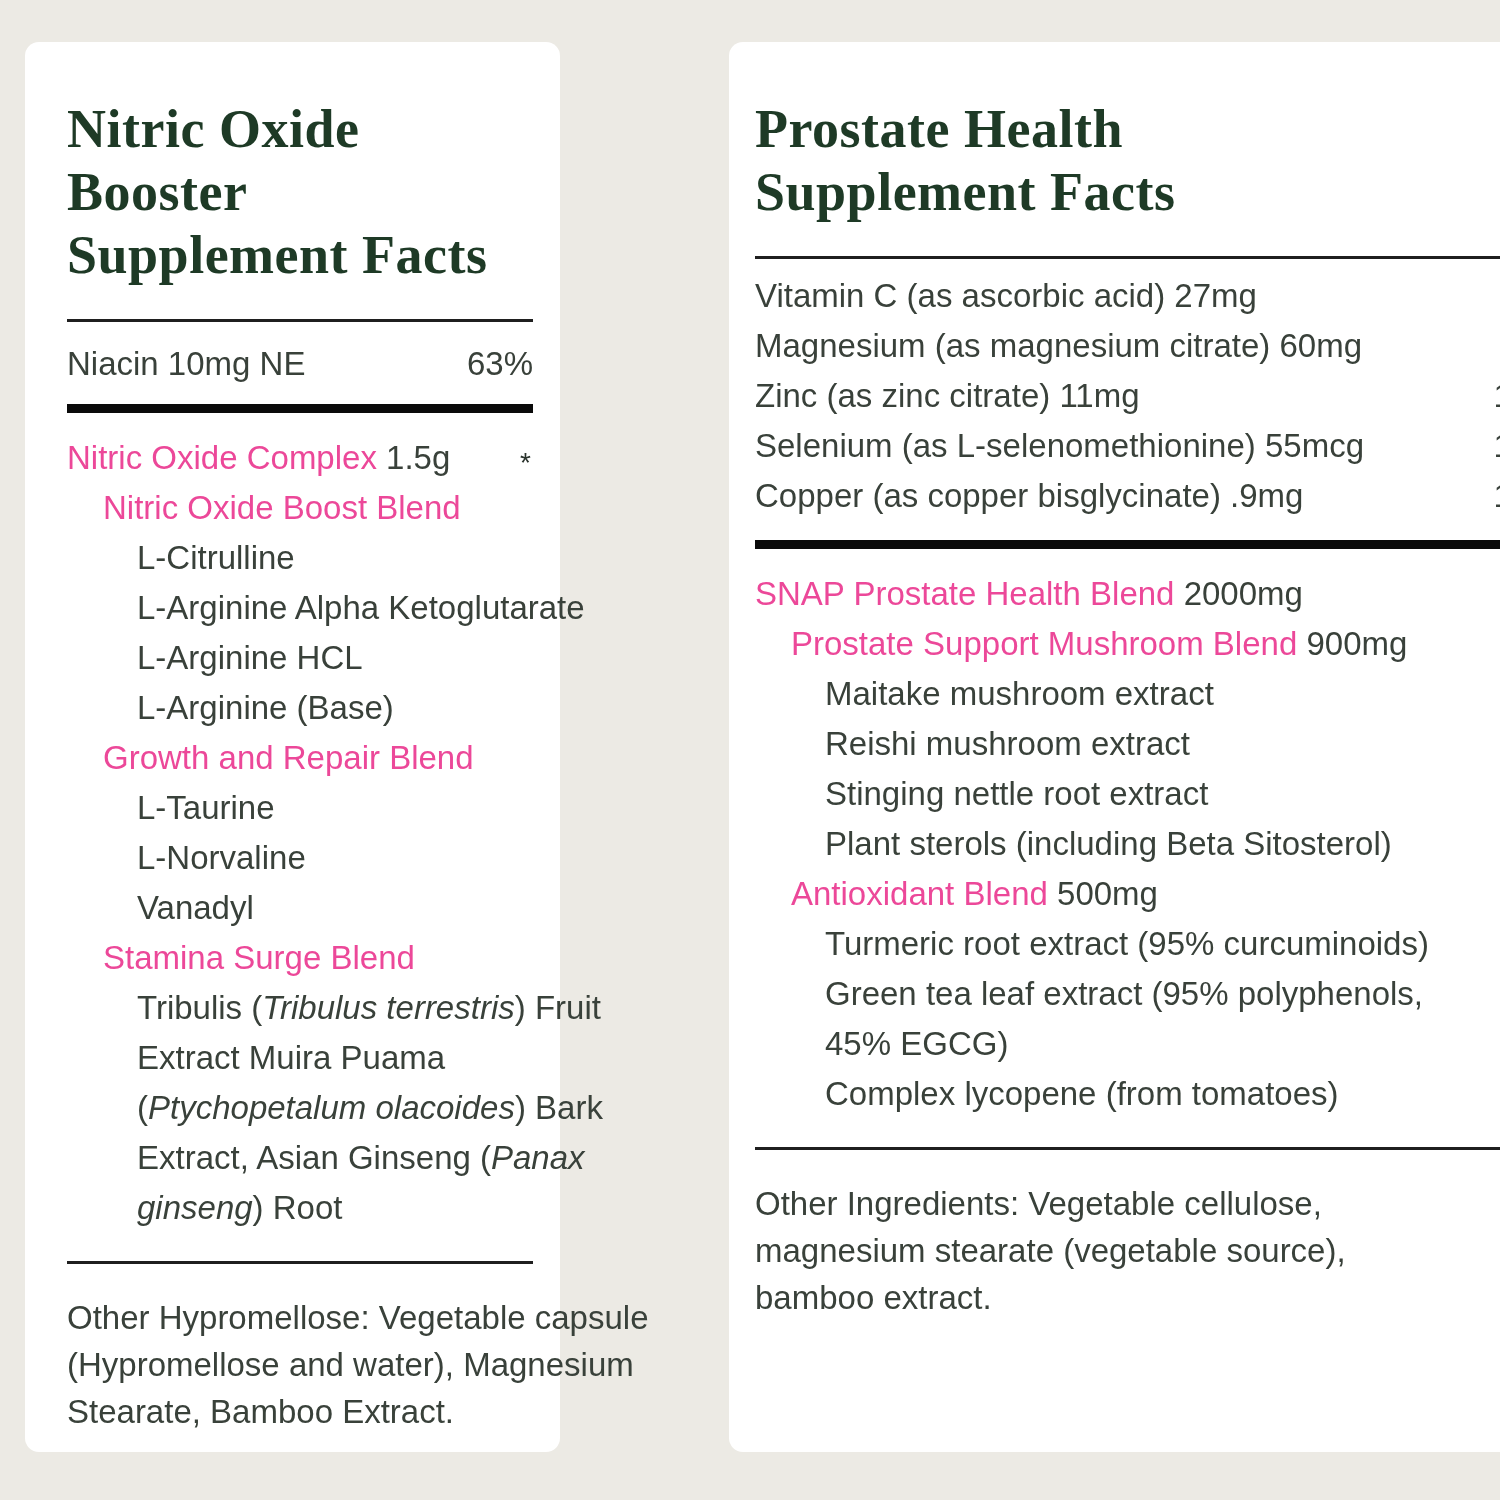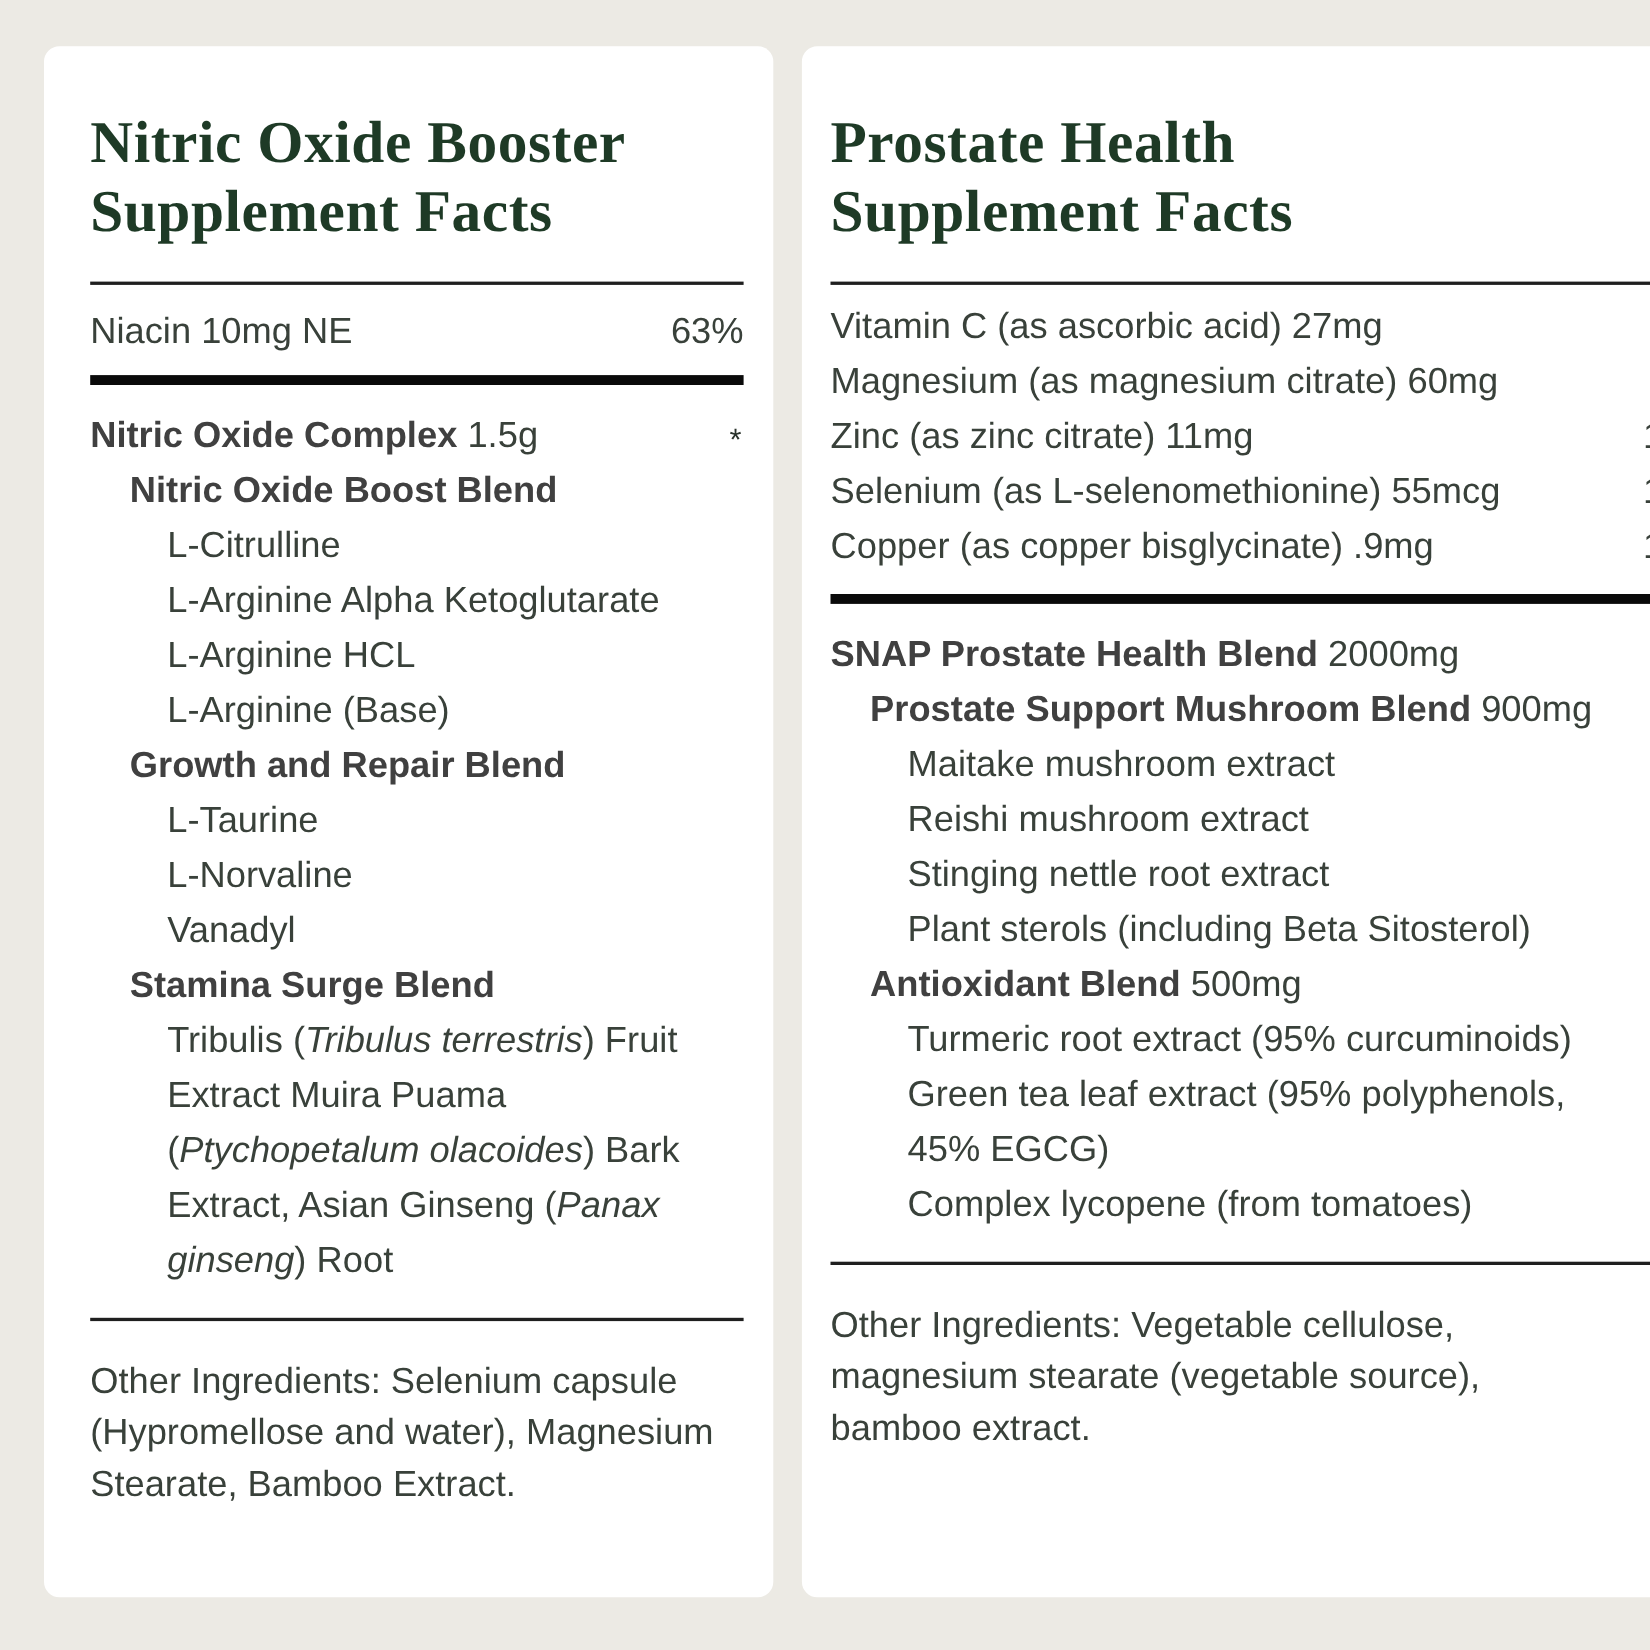--- a/index.html
+++ b/index.html
@@ -16,21 +16,21 @@
     overflow: hidden;
   }
   .panel {
     position: absolute;
     top: 42px;
     height: 1410px;
     background: #ffffff;
     border-radius: 14px;
     box-sizing: border-box;
   }
-  .panel.left  { left: 40px;  width: 663px; padding: 0 27px 0 42px; }
+  .panel.left  { left: 25px;  width: 535px; padding: 0 27px 0 42px; }
   .panel.right { left: 729px; width: 874px; padding: 0 25px 0 26px; }
 
   .title {
     margin: 56px 0 0 0;
     font-family: "Liberation Serif", "DejaVu Serif", serif;
     font-weight: 700;
     font-size: 54px;
     line-height: 63px;
     color: #1e3a26;
     letter-spacing: 0.5px;
@@ -55,21 +55,21 @@
 
   .rows { padding-top: 20px; font-size: 33px; }
   .irow {
     position: relative;
     line-height: 50px;
     padding-right: 44px;
     white-space: nowrap;
   }
   .irow.ind1 { margin-left: 36px; }
   .irow.ind2 { margin-left: 70px; }
-  .bname { font-weight: 700; color: #404040; }
+  .bname { font-weight: 400; color: #ec4899; }
   .itext i { font-style: italic; }
   .star {
     position: absolute;
     right: 2px;
     top: 5px;
     font-size: 28px;
     color: #2a332c;
   }
 
   .other { margin-top: 30px; font-size: 33px; }
@@ -101,21 +101,21 @@
       <div class="irow ind2"><span class="itext"><span>Vanadyl</span></span></div>
       <div class="irow ind1"><span class="itext"><b class="bname">Stamina Surge Blend</b></span></div>
       <div class="irow ind2"><span class="itext"><span>Tribulis (</span><i>Tribulus terrestris</i><span>) Fruit</span></span></div>
       <div class="irow ind2"><span class="itext"><span>Extract Muira Puama</span></span></div>
       <div class="irow ind2"><span class="itext"><span>(</span><i>Ptychopetalum olacoides</i><span>) Bark</span></span></div>
       <div class="irow ind2"><span class="itext"><span>Extract, Asian Ginseng (</span><i>Panax</i></span></div>
       <div class="irow ind2"><span class="itext"><i>ginseng</i><span>) Root</span></span></div>
     </div>
   <div class="rule thin bottom"></div>
   <div class="other">
-      <div class="oline">Other Ingredients: Selenium capsule</div>
+      <div class="oline">Other Hypromellose: Vegetable capsule</div>
       <div class="oline">(Hypromellose and water), Magnesium</div>
       <div class="oline">Stearate, Bamboo Extract.</div>
     </div>
 </section>
 
 <section class="panel right">
   <h1 class="title">
     <span class="tline">Prostate Health</span>
     <span class="tline">Supplement Facts</span>
   </h1>

